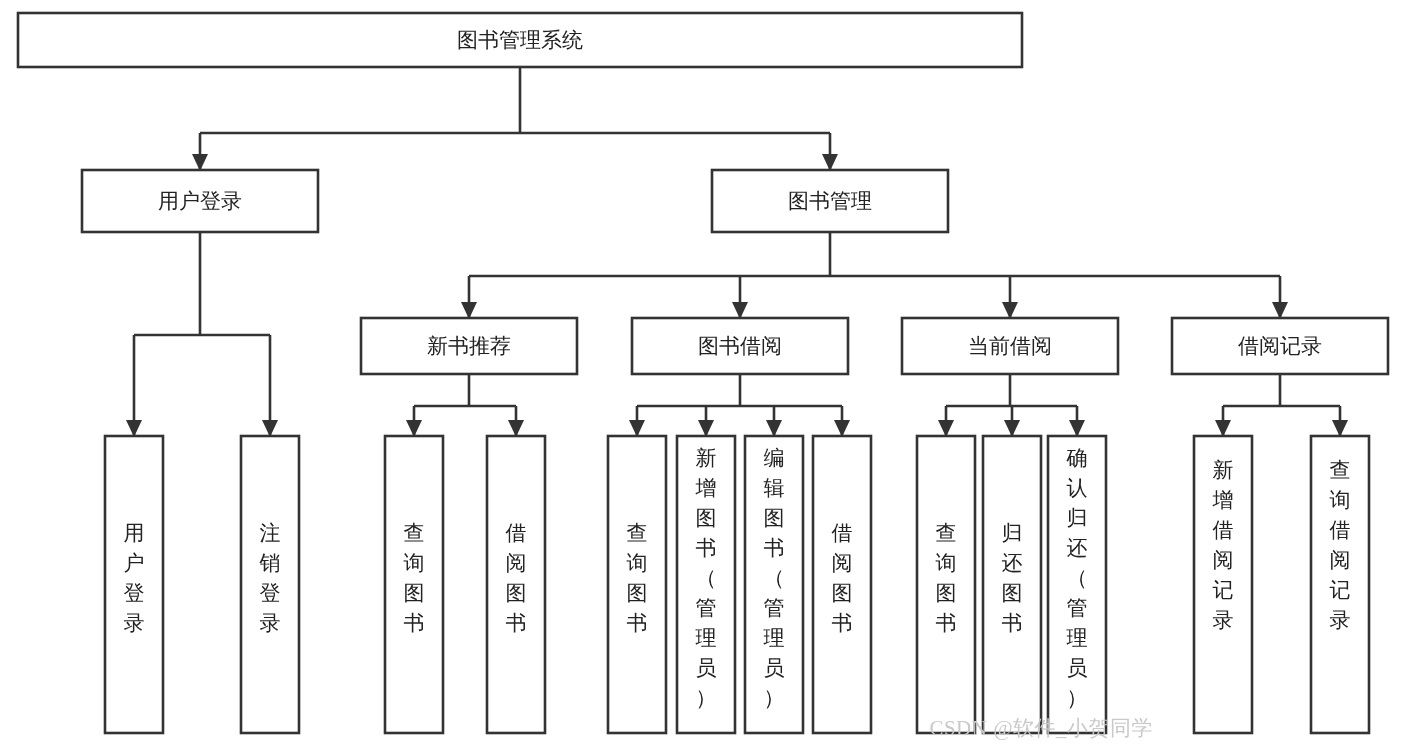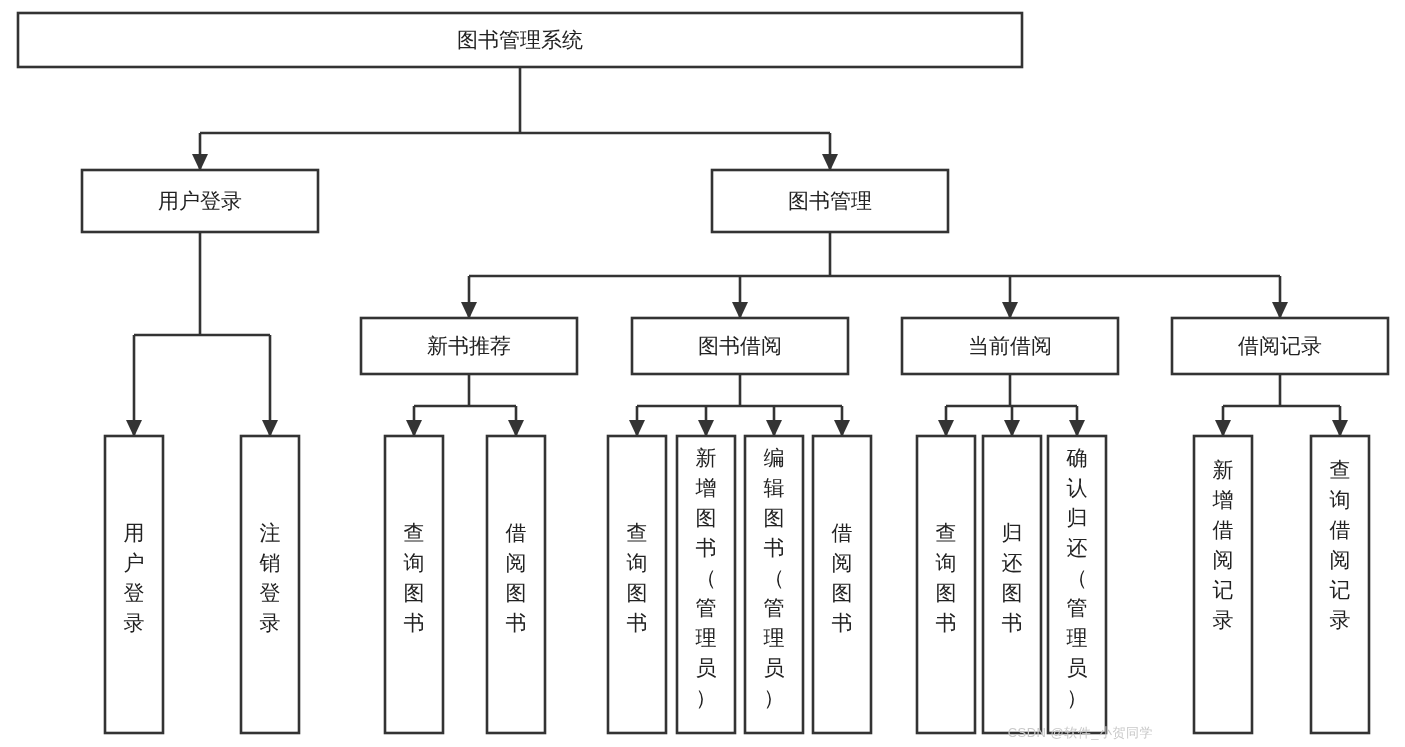--- a/index.html
+++ b/index.html
@@ -50,22 +50,22 @@
   .node-label-vertical {
     font-family: "Liberation Sans", "DejaVu Sans", sans-serif;
     fill: #222222;
     font-size: 21px;
     text-anchor: middle;
   }
   .watermark {
     position: absolute;
     right: 8px;
     bottom: 5px;
-    font-family: Liberation Sans, sans-serif;
-    font-size: 13px;
+    font-family: Liberation Serif, serif;
+    font-size: 21px;
     color: #c9c9c9;
     white-space: nowrap;
     letter-spacing: 0.5px;
   }
 </style>
 </head>
 <body>
 
 <div id="diagram-root">
   <svg class="diagram-svg" viewBox="0 0 1405 747">

